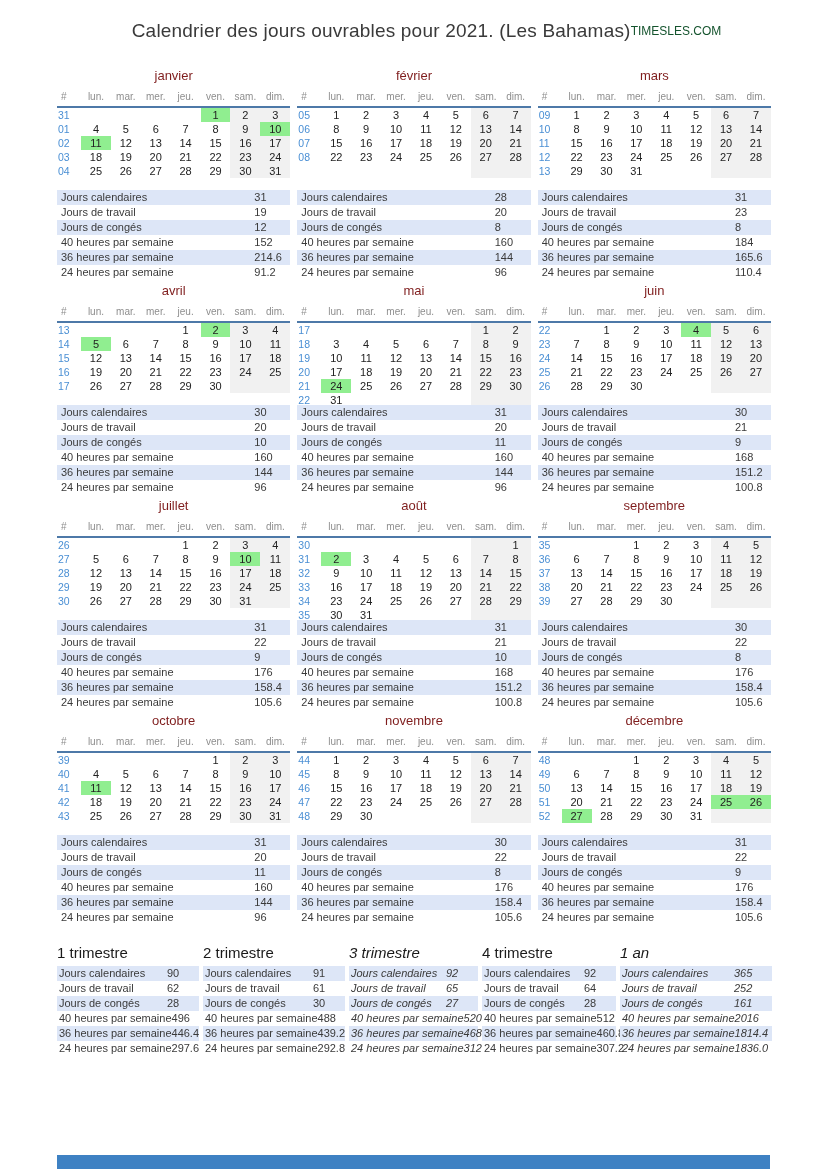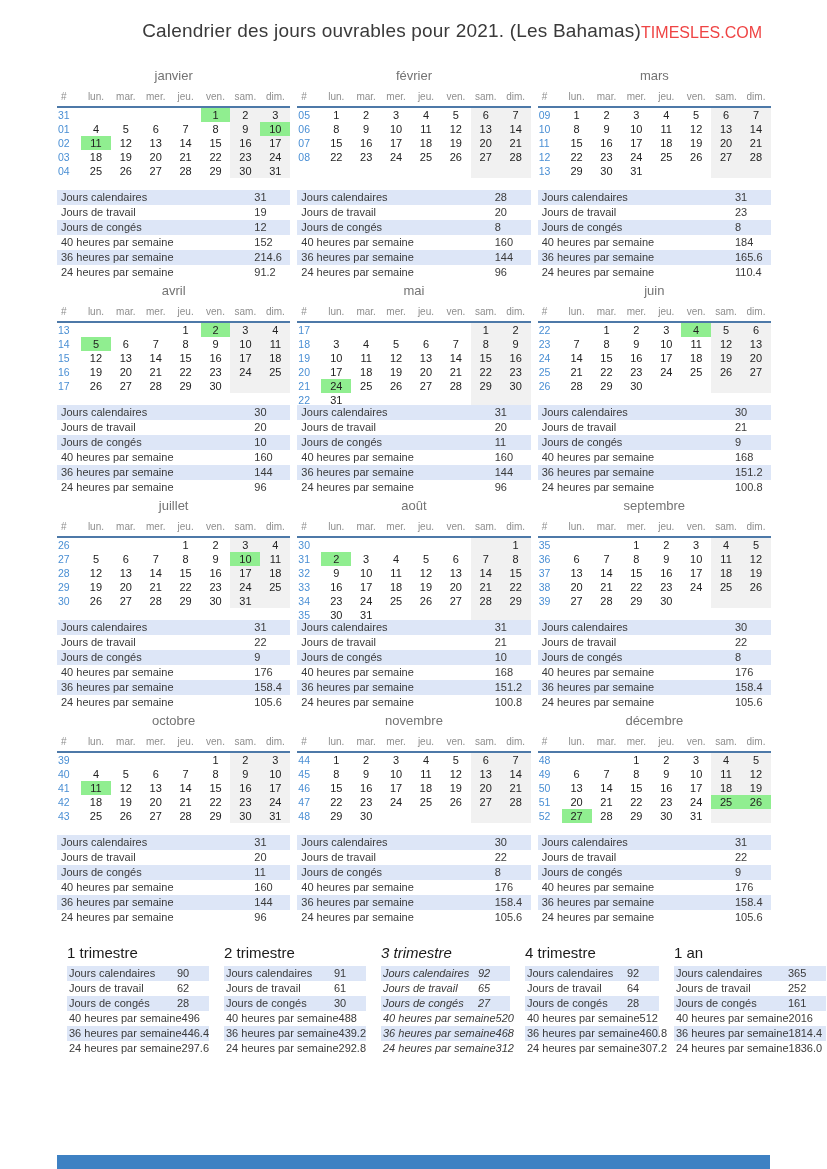--- a/index.html
+++ b/index.html
@@ -1,44 +1,44 @@
 <!DOCTYPE html>
 <html><head>
 <meta charset="utf-8">
 <style>
   html,body{margin:0;padding:0;}
   body{font-family:"Liberation Sans","DejaVu Sans",sans-serif;background:#fff;}
   .page{position:relative;width:827px;height:1169px;background:#fff;overflow:hidden;}
-  .header{position:absolute;left:49px;top:20px;width:713px;display:flex;justify-content:flex-end;align-items:flex-start;}
+  .header{position:absolute;left:70px;top:20px;width:713px;display:flex;justify-content:center;align-items:flex-start;}
   .page-title{font-size:19px;color:#3a3a3a;font-weight:400;letter-spacing:.2px;}
-  .brand{font-size:16px;color:#ef4444;text-decoration:none;margin-top:4px;font-weight:400;}
+  .brand{font-size:12px;color:#14532d;text-decoration:none;margin-top:4px;font-weight:400;}
   .months-grid{position:absolute;left:57px;top:68px;width:714px;display:grid;grid-template-columns:repeat(3,1fr);column-gap:7px;}
   .month{height:215px;}
   .cal-area{height:122px;}
-  .month-title{text-align:center;font-size:13px;color:#737373;height:16px;line-height:16px;margin-bottom:5px;}
+  .month-title{text-align:center;font-size:13px;color:#7f1d1d;height:16px;line-height:16px;margin-bottom:5px;}
   table.cal{width:100%;border-collapse:collapse;table-layout:fixed;}
   table.cal th{font-size:10px;font-weight:400;color:#8e8e8e;padding:2px 0 4px;border-bottom:2px solid #4d79a8;text-align:center;}
   table.cal th.wk{text-align:left;padding-left:4px;}
   table.cal col.wkcol{width:24px;}
   table.cal td{height:14px;line-height:14px;font-size:11px;color:#222;text-align:center;padding:0;}
   table.cal td.wk{color:#4a8fd4;text-align:left;padding-left:1px;font-size:10.5px;}
   table.cal td.we{background:#f1f1f1;}
   table.cal td.hol{background:#90ee90;}
   .stats{width:100%;}
   .srow{display:flex;height:15px;line-height:15px;font-size:11px;color:#3a3a3a;}
   .srow:nth-child(odd){background:#dde6f7;}
   .srow .lbl{flex:1;padding-left:4px;white-space:nowrap;}
   .srow .val{width:36px;text-align:left;white-space:nowrap;}
-  .summary{position:absolute;left:57px;top:943px;width:714px;display:flex;gap:15px;margin-left:10px;}
+  .summary{position:absolute;left:57px;top:943px;width:714px;display:flex;gap:4px;}
   .sum-block{}
   .sum-title{font-size:15px;color:#1a1a1a;height:20px;line-height:20px;margin-bottom:3px;font-weight:400;}
   .sum-block .srow .lbl{padding-left:2px;}
   .sum-block .srow .val{width:32px;}
   .sum-block.wide .srow .val{width:38px;}
-  .w142{width:142px;} .w129{width:129px;font-style:italic;} .w134{width:134px;} .w152{width:152px;}
+  .w142{width:142px;} .w129{width:129px;font-style:italic;} .w134{width:134px;} .w152{width:152px;font-style:italic;}
   .footer-bar{position:absolute;left:57px;bottom:0;width:713px;height:14px;background:#3e81c3;}
 </style>
 </head>
 <body>
 
 <div class="page">
   <div class="header">
     <div class="page-title">Calendrier des jours ouvrables pour 2021. (Les Bahamas)</div>
     <a class="brand" href="#">TIMESLES.COM</a>
   </div>

